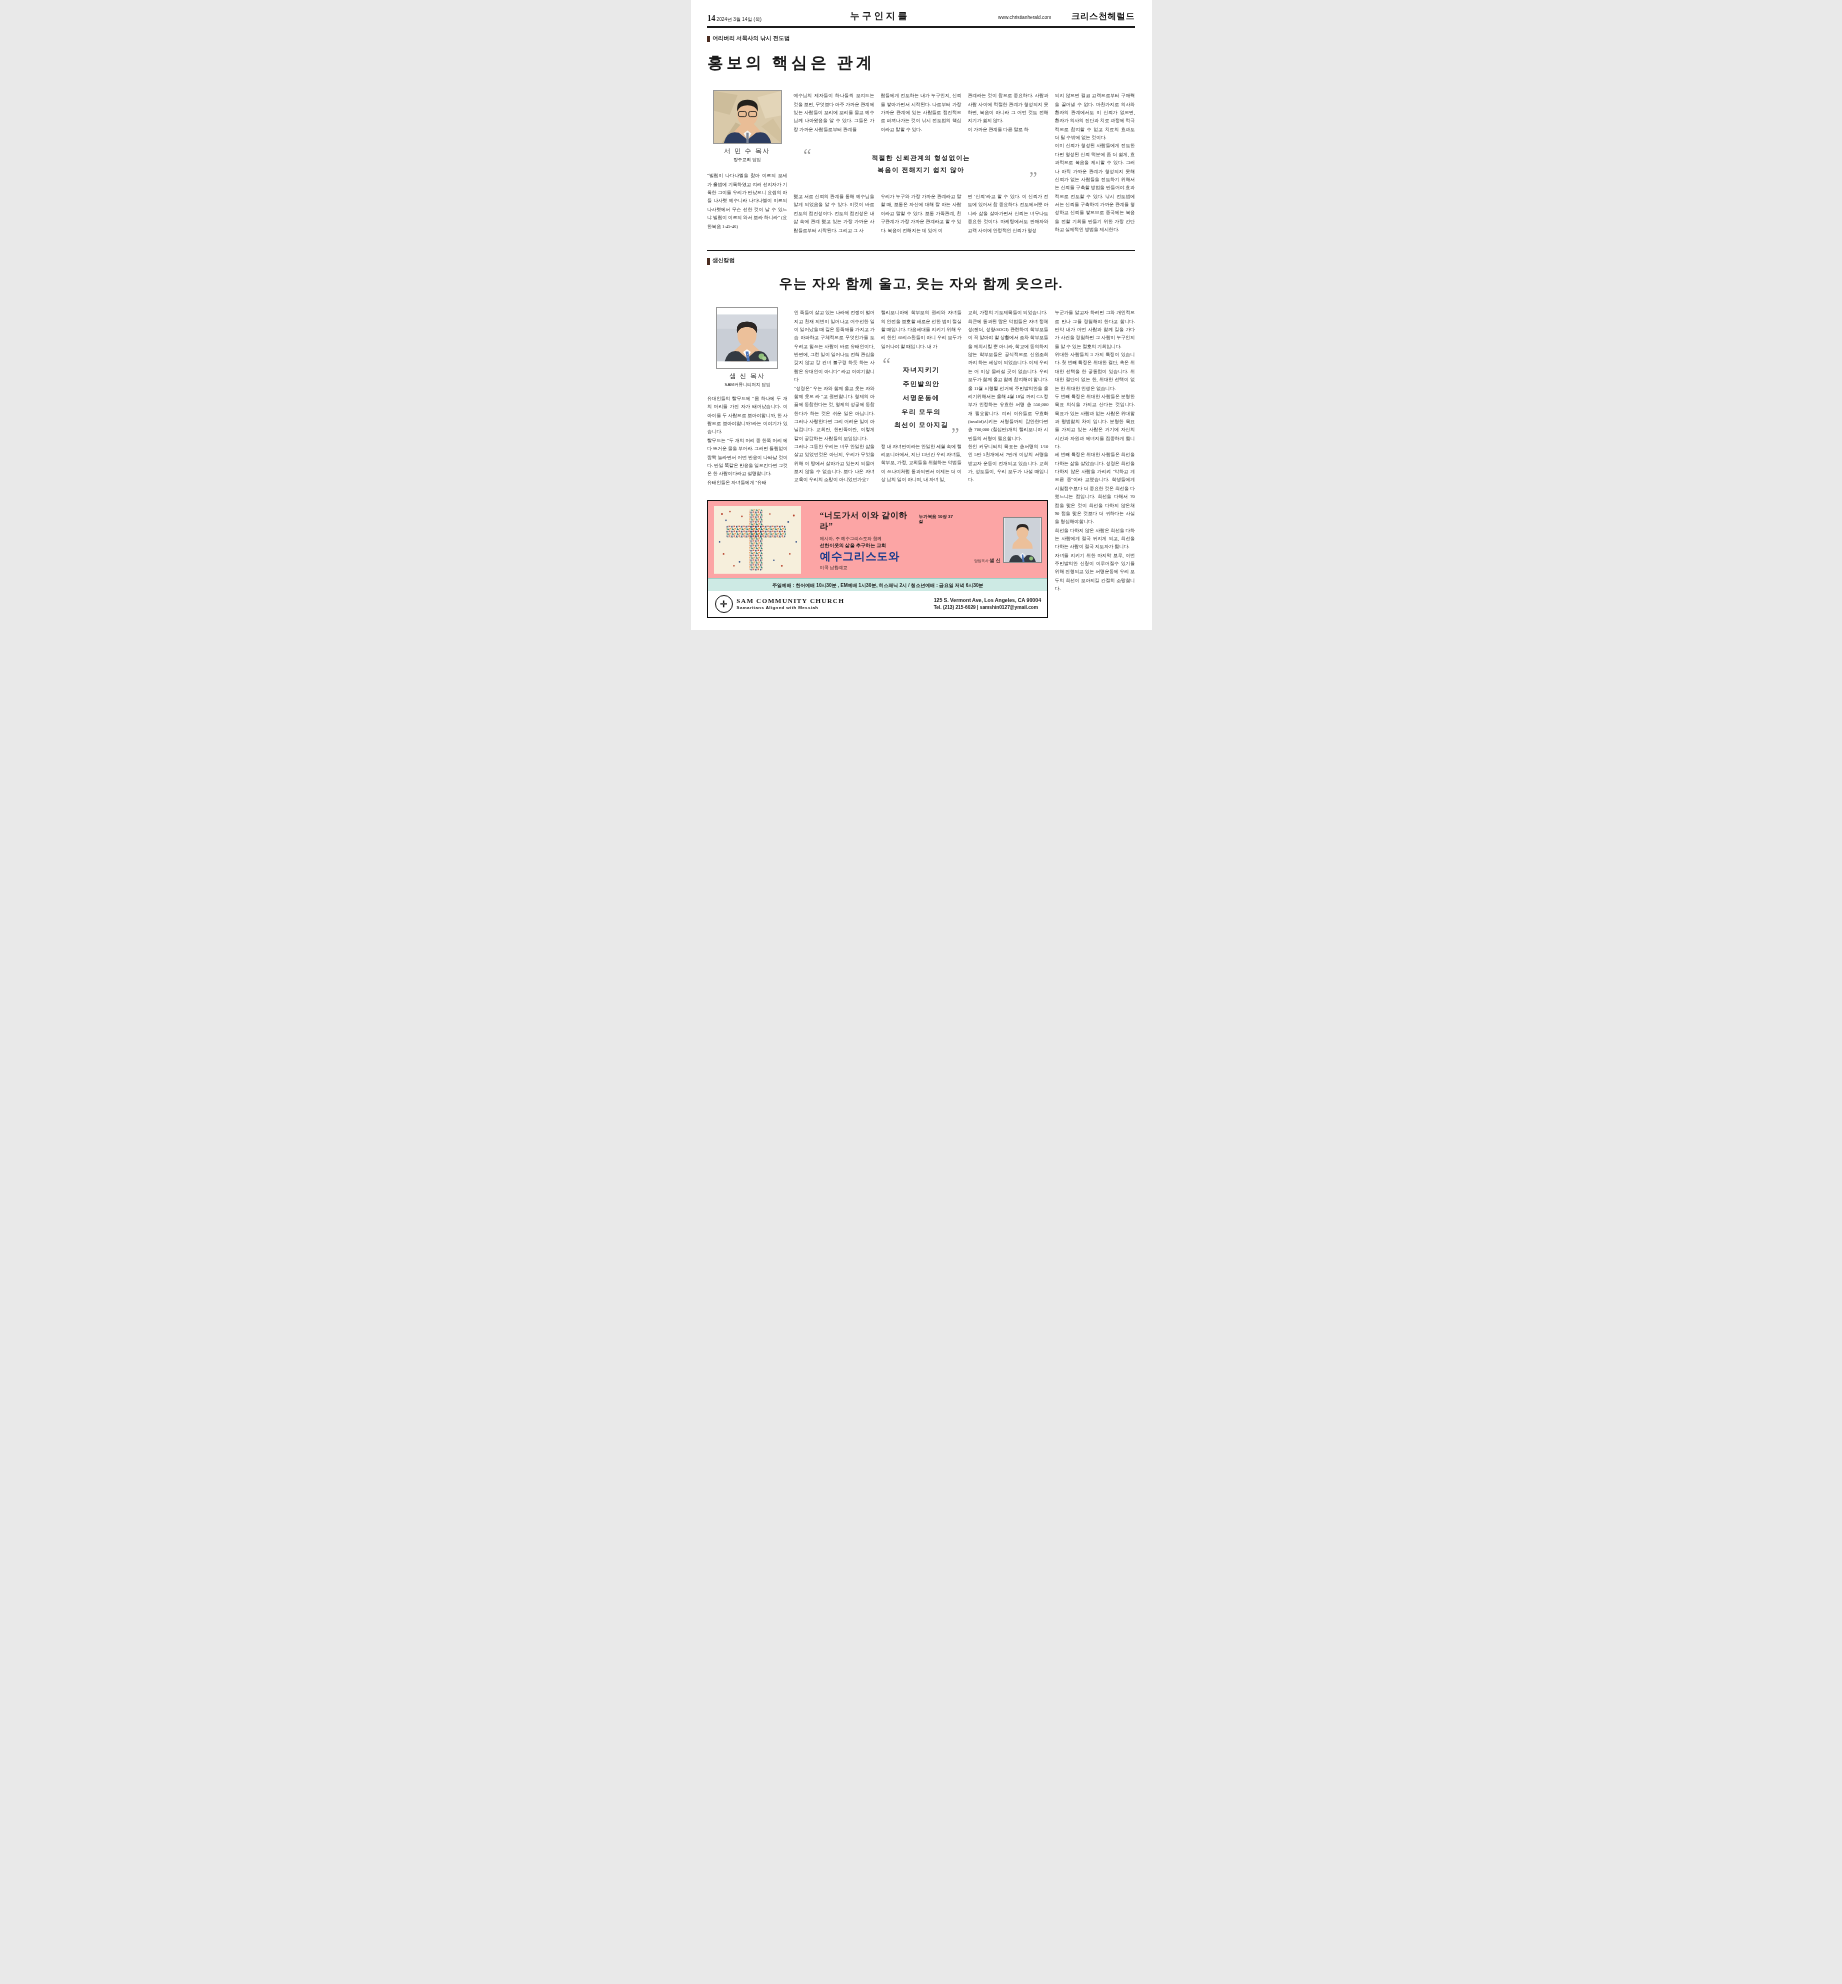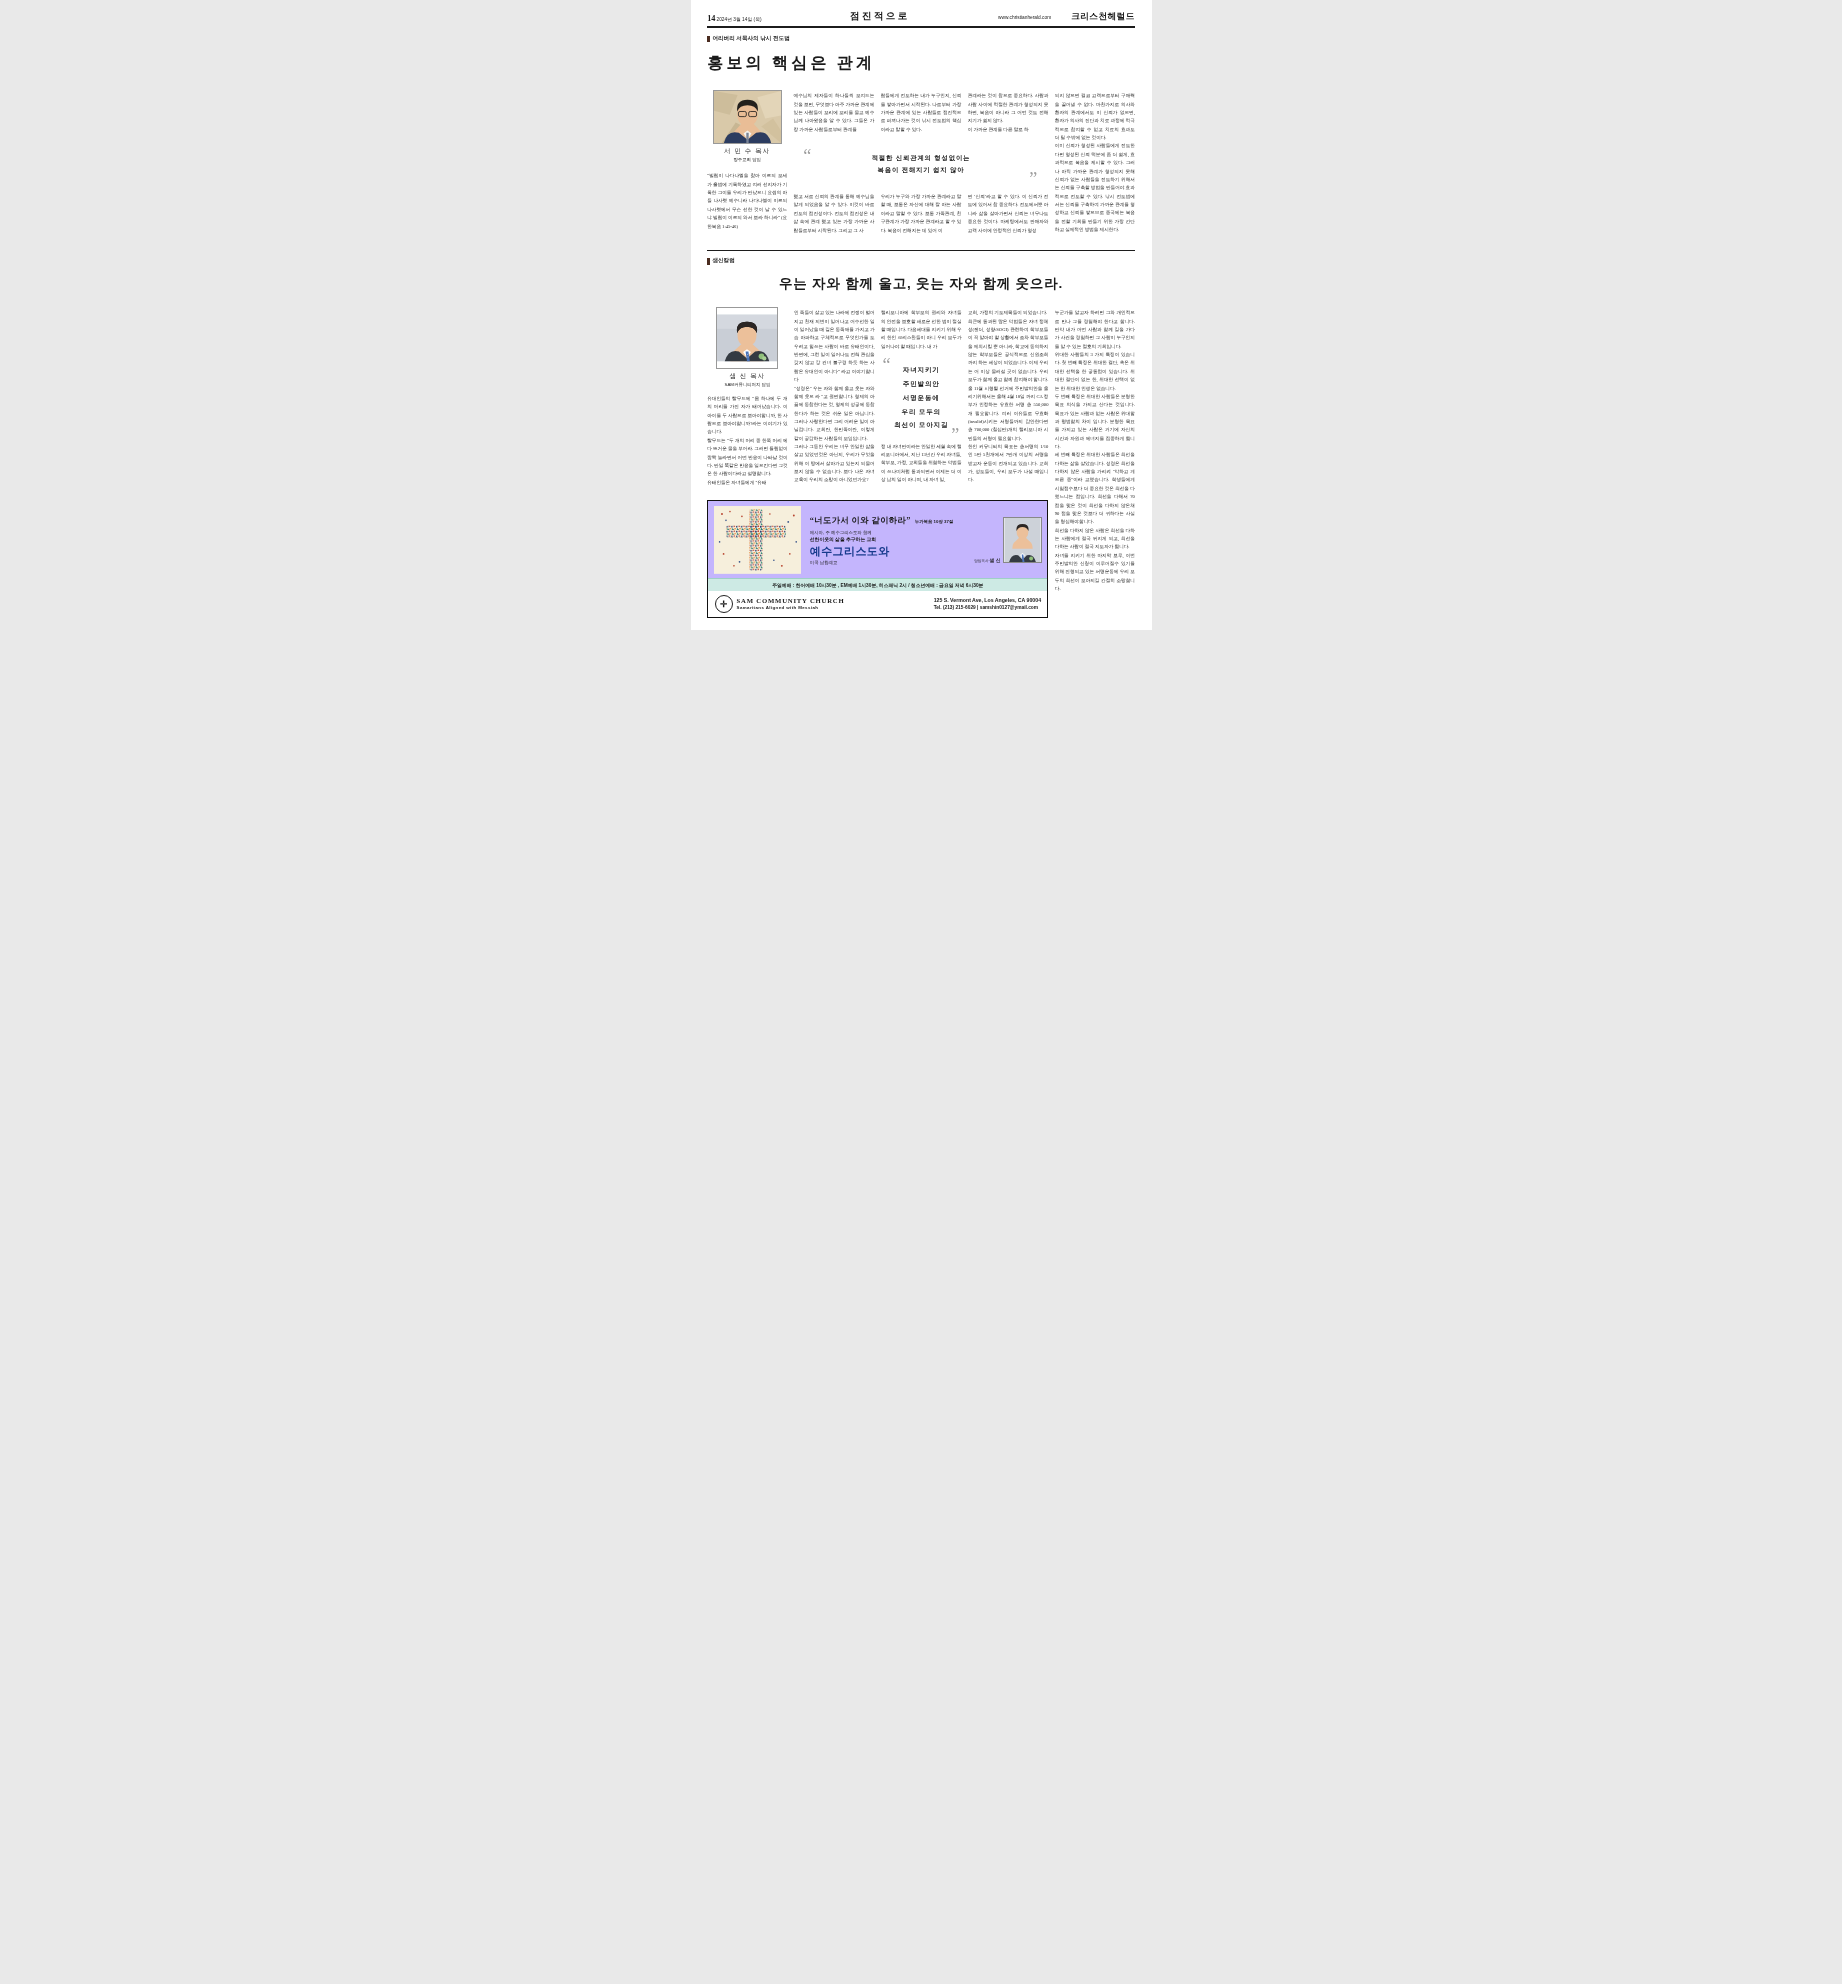--- a/index.html
+++ b/index.html
@@ -40,21 +40,21 @@
   .article-divider{border:none; border-top:0.8px solid #1c1c1c; margin:10.3px 0 0 0;}
   
   .headline2{text-align:center; font-size:13.5px; font-weight:bold; letter-spacing:0.8px; margin:9.5px 0 12px 0; font-family:"Liberation Sans",sans-serif;}
   .a2-grid{display:grid; grid-template-columns:1fr 80px; gap:6.4px;}
   .a2-cols{display:grid; grid-template-columns:repeat(4,1fr); gap:6.4px;}
   .pullquote2{position:relative; margin:12px 3.2px 10.3px 3.2px; text-align:center; font-family:"Liberation Serif",serif;}
   .pq2-line{font-size:6.6px; font-weight:bold; line-height:2.1; letter-spacing:0.8px; white-space:pre-line;}
   .pq2 .q-open{left:-1.6px; top:1.6px;}
   
   .ad{border:1.2px solid #111; margin-top:8.7px;}
-  .ad-main{background:#c4b5fd; display:flex; gap:9px; padding:4.8px 5.6px 4px 5.6px; align-items:center;}
+  .ad-main{background:#fca5a5; display:flex; gap:19px; padding:4.8px 5.6px 4px 5.6px; align-items:center;}
   .ad-cross{flex:0 0 87px;}
   .ad-center{flex:1;}
   .ad-quote-row{display:flex; align-items:baseline; gap:4px;}
   .ad-quote{font-size:8.3px; font-weight:bold; letter-spacing:0.4px; font-family:"Liberation Serif",serif;}
   .ad-verse{font-size:4.4px; font-weight:bold; font-family:"Liberation Sans",sans-serif;}
   .ad-line1{font-size:4.4px; margin-top:4px; font-family:"Liberation Sans",sans-serif;}
   .ad-line2{font-size:4.8px; font-weight:bold; margin-top:0.8px; font-family:"Liberation Sans",sans-serif;}
   .ad-church{font-size:11px; font-weight:900; color:#163a8c; margin-top:1.6px; font-family:"Liberation Sans",sans-serif; letter-spacing:0.4px;}
   .ad-denom{font-size:4.4px; margin-top:1.2px; font-family:"Liberation Sans",sans-serif;}
   .ad-right{flex:0 0 60px; display:flex; align-items:flex-end; gap:2.4px; justify-content:flex-end;}
@@ -75,21 +75,21 @@
 </head>
 <body>
 
 <div class="page">
 
   <div class="masthead-bar">
     <div class="mh-left">
       <span class="page-num">14</span>
       <span class="page-date">2024년 3월 14일 (목)</span>
     </div>
-    <div class="section-title">점진적으로</div>
+    <div class="section-title">누구인지를</div>
     <div class="mh-right">
       <span class="site-url">www.christianherald.com</span>
       <span class="brand">크리스천헤럴드</span>
     </div>
   </div>
 
   <div>
     <div class="kicker">
       <span class="kicker-bar"></span>
       <span class="kicker-text">어리버리 서목사의 낚시 전도법</span>

